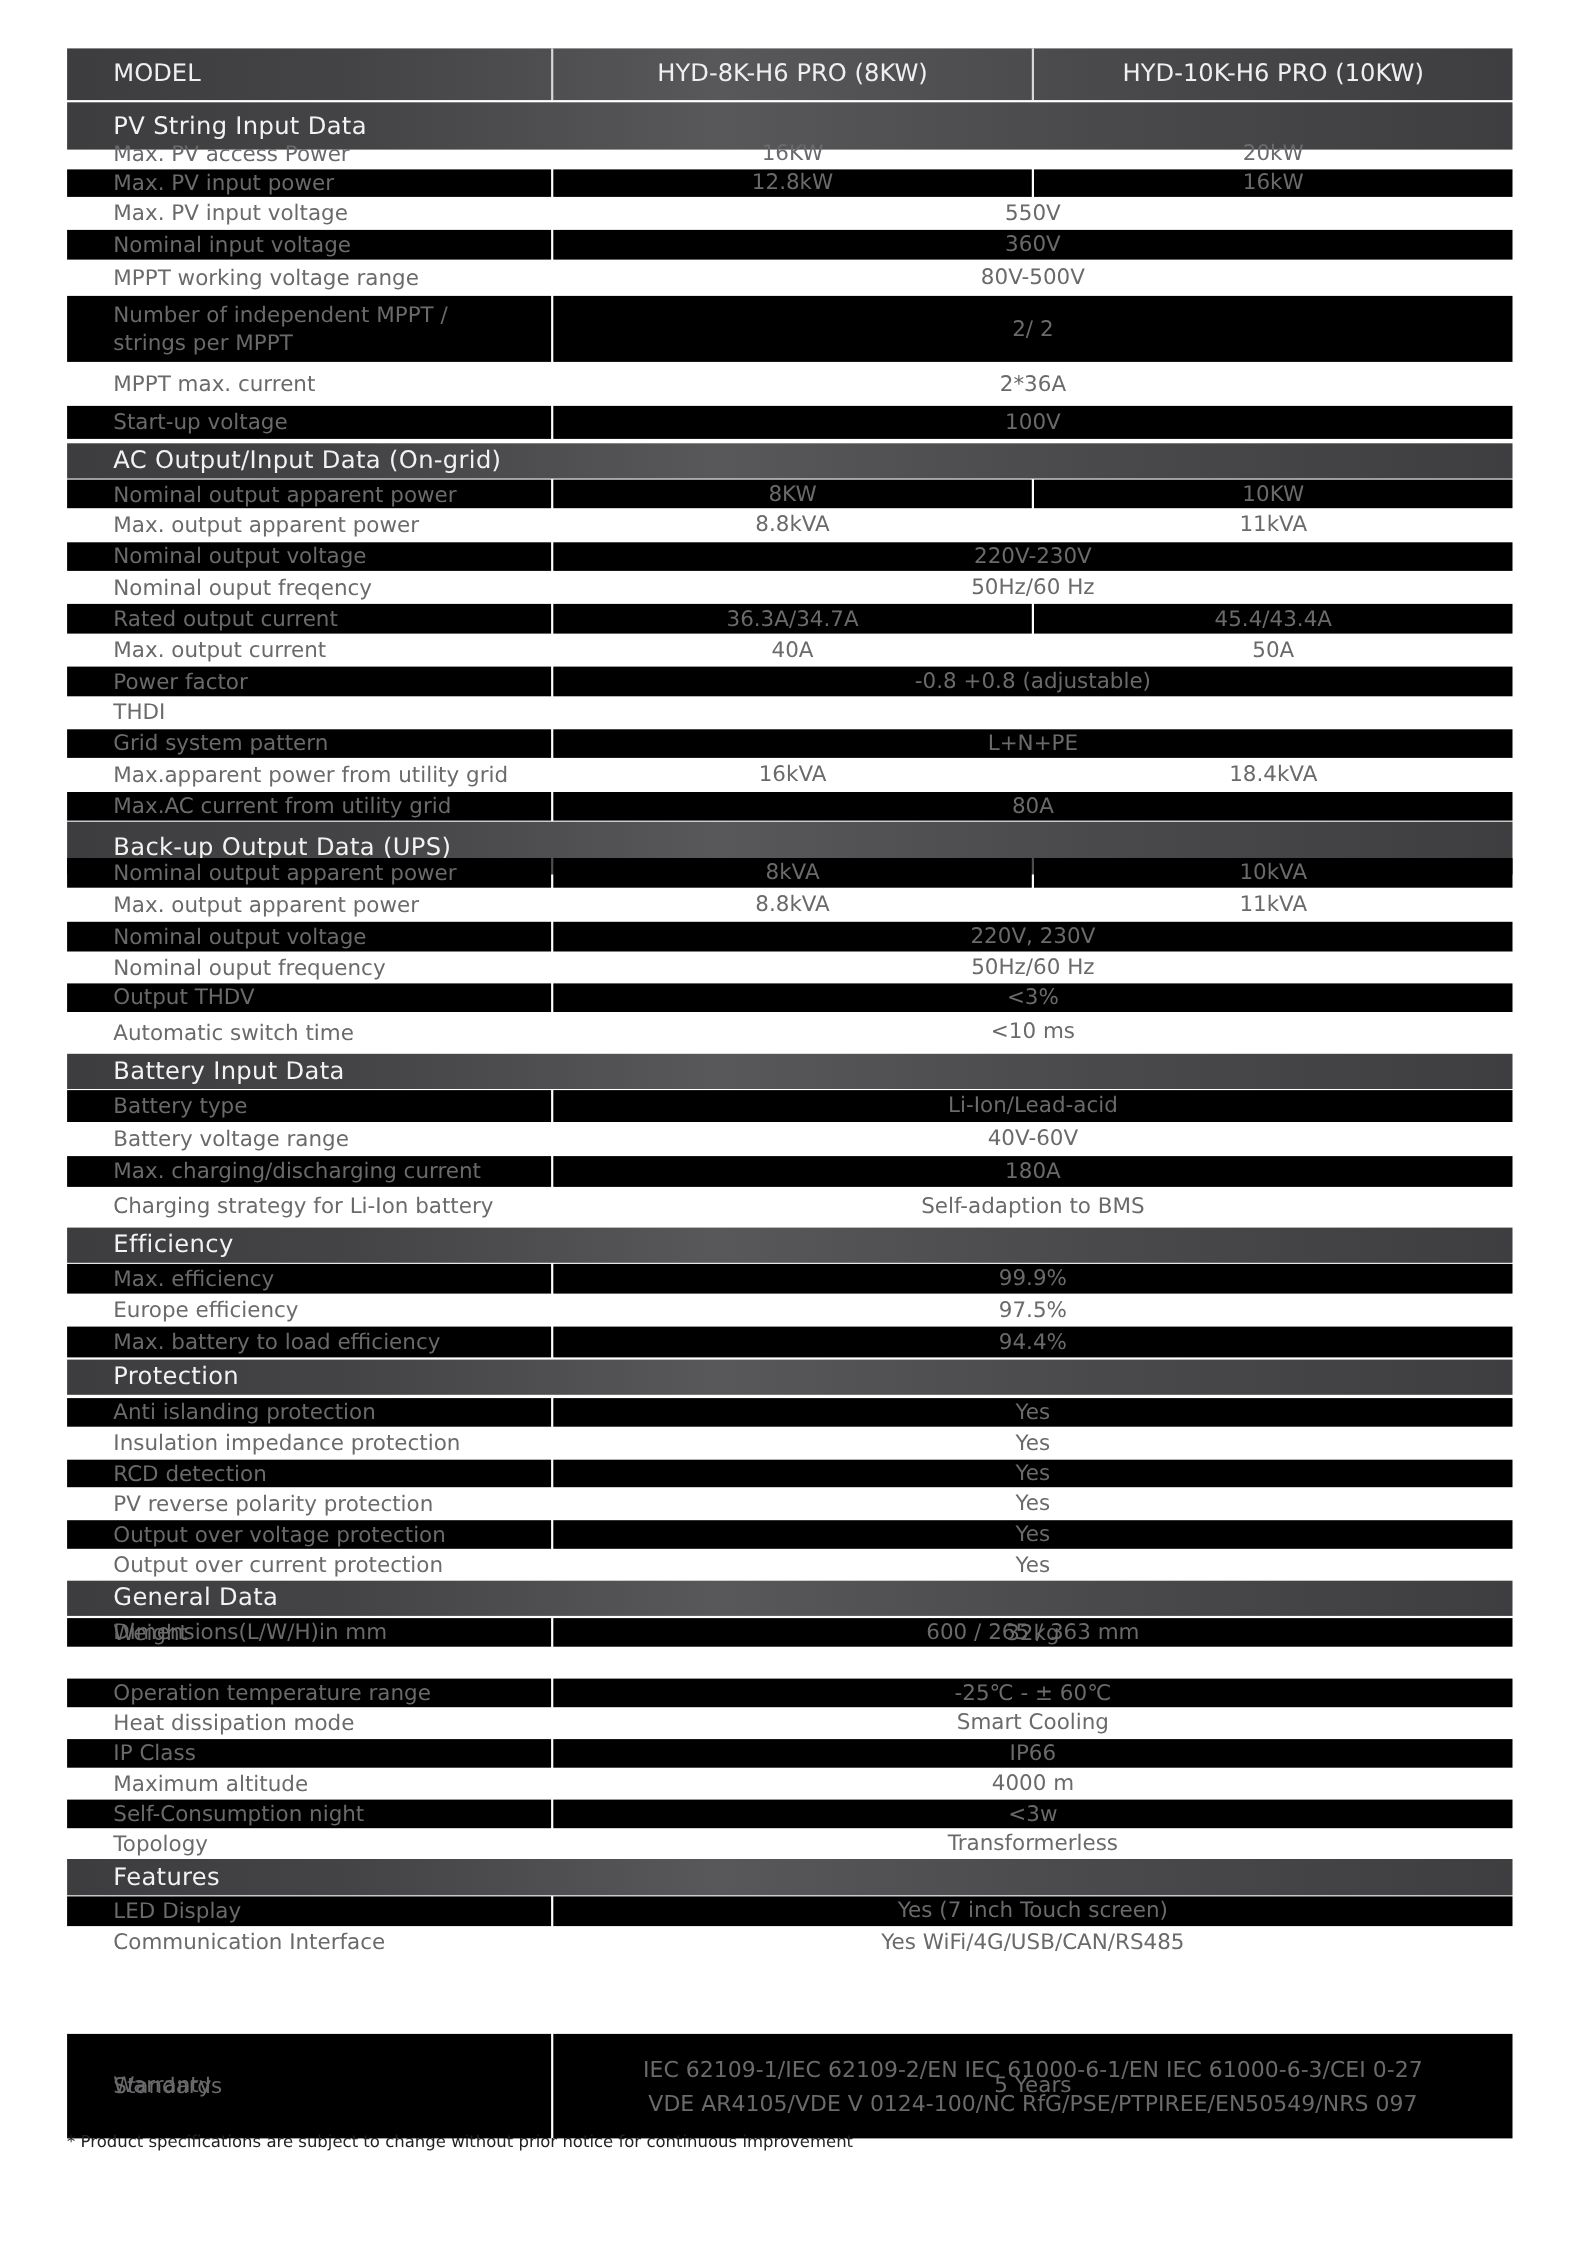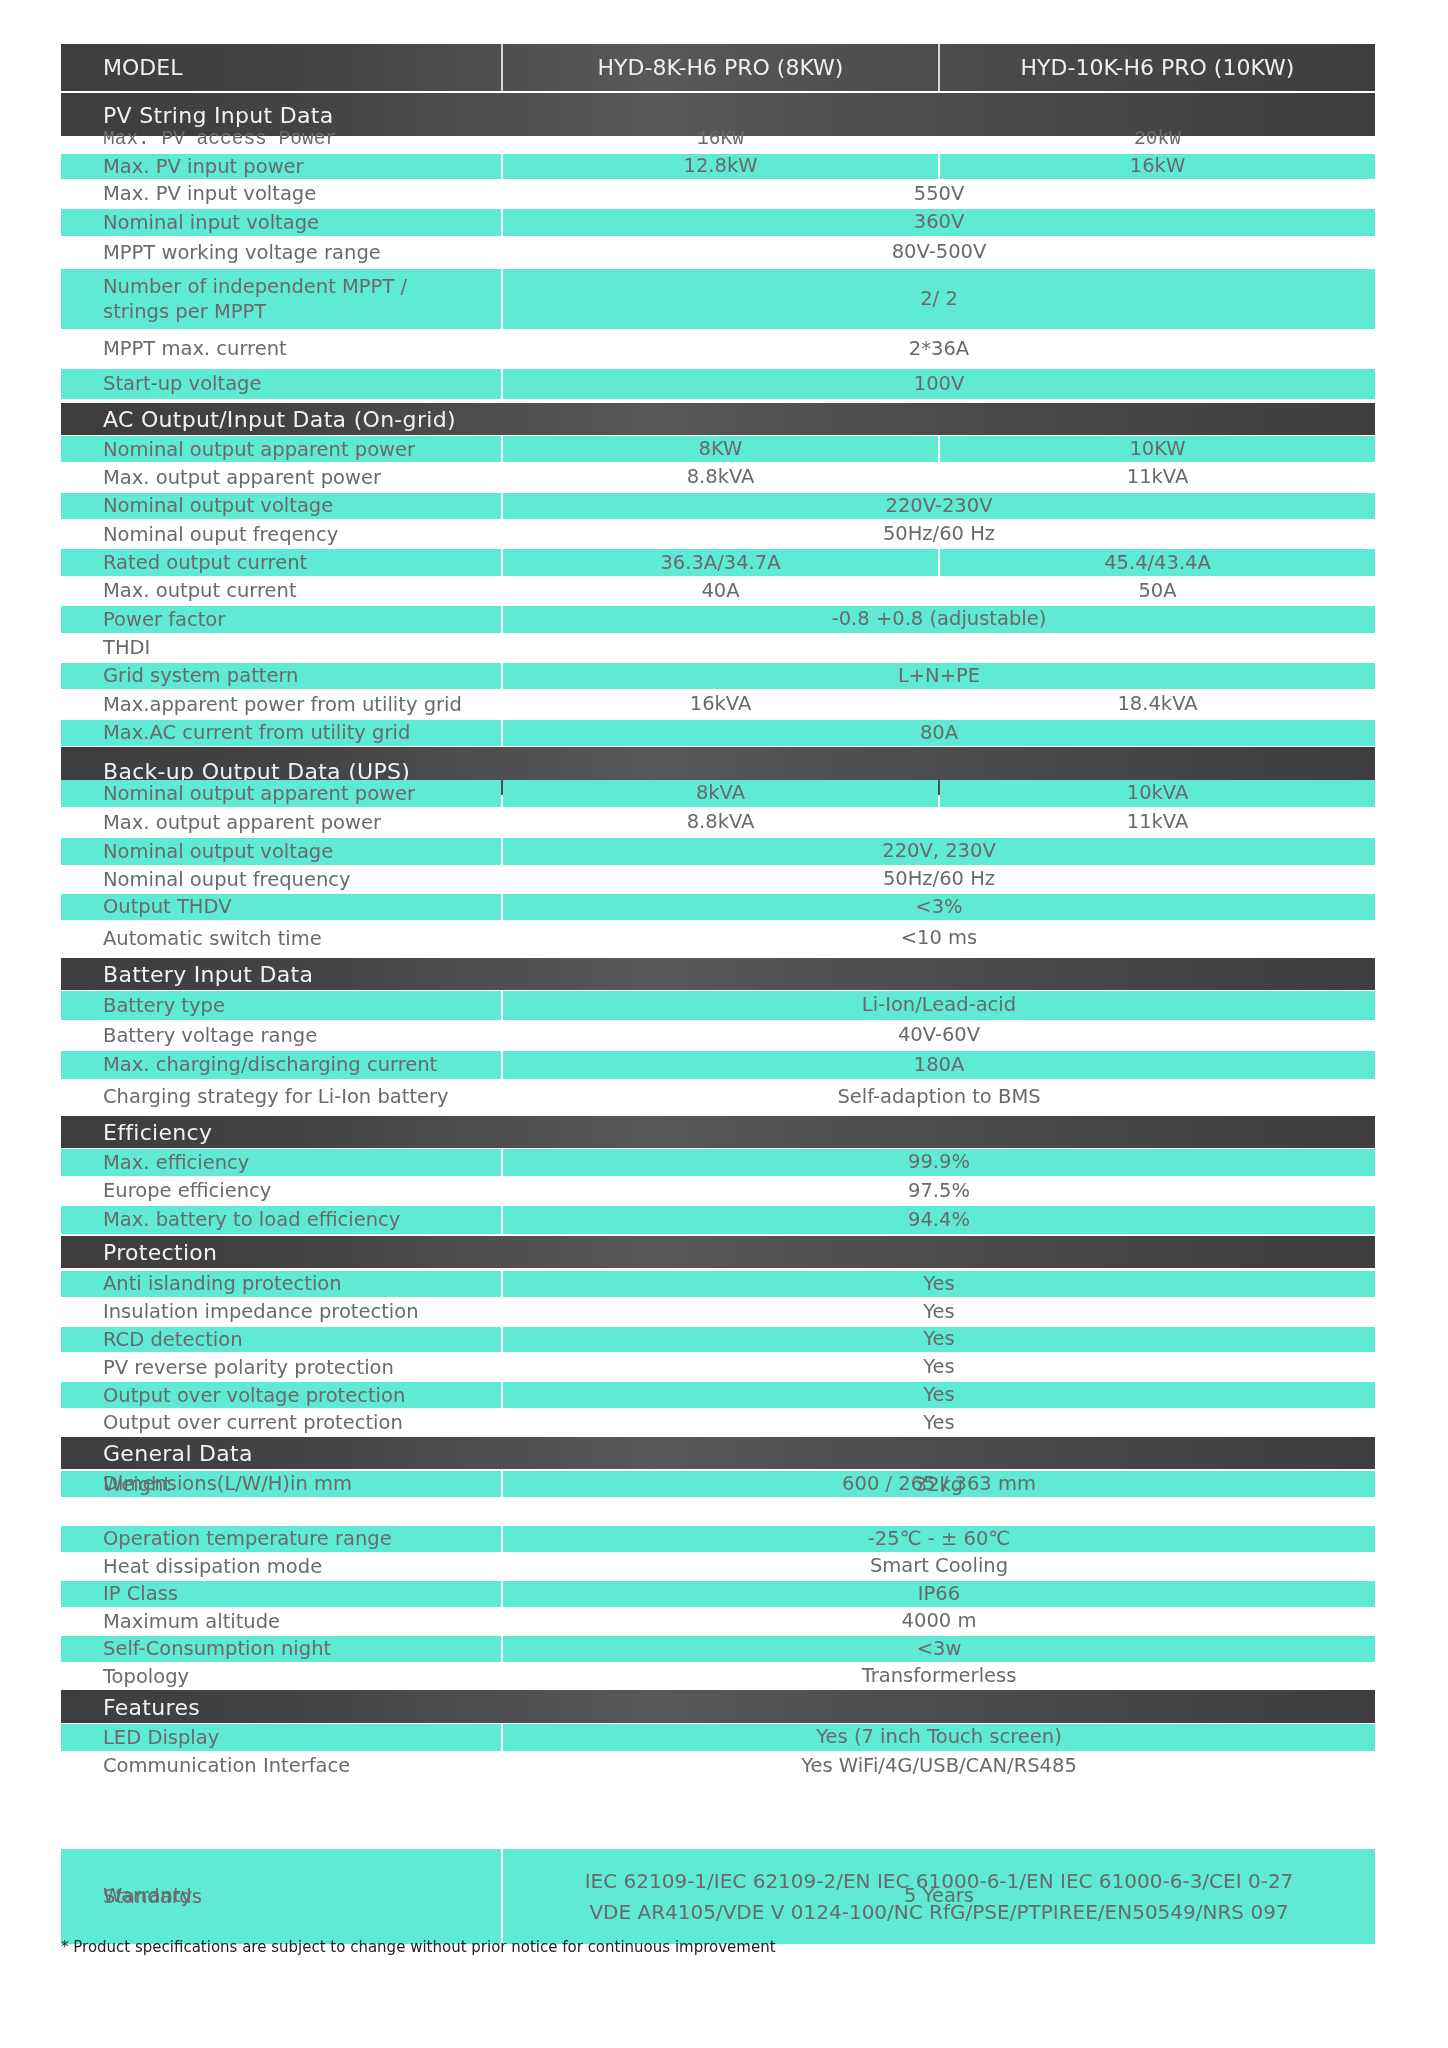--- a/index.html
+++ b/index.html
@@ -10,21 +10,21 @@
          background: linear-gradient(90deg, #3d3d3f 0%, #444446 20%, #58585b 45%, #4a4a4d 70%, #3e3e40 100%);
          color: #f2f2f2; box-sizing: border-box; }
   .bar .t { position: absolute; left: 42px; top: 50%; transform: translateY(-50%);
             font-size: 22px; letter-spacing: 0.3px; white-space: nowrap; }
   .hdr-cell { position: absolute; top: 0; height: 100%; color: #efefef; font-size: 22px;
               display: flex; align-items: center; justify-content: center; white-space: nowrap;
               box-sizing: border-box; }
   .hdr-cell.first { justify-content: flex-start; padding-left: 42px; }
   .hdr-div { position: absolute; top: 0; width: 2px; height: 100%; background: #d8d8d8; }
   .row { position: absolute; left: 0; width: 1314px; box-sizing: border-box; }
-  .row.shade .cell { background: #5eead4; }
+  .row.shade .cell { background: #000000; }
   .cell { position: absolute; top: 1px; bottom: 1px; color: #6a6a6c; font-size: 19.5px;
           display: flex; align-items: center; white-space: nowrap; box-sizing: border-box; }
   .cell.label { left: 0; width: 440px; padding-left: 42px; line-height: 1.3; white-space: normal; }
   .cell.val { justify-content: center; text-align: center; line-height: 1.55; }
   .cell.v-full { left: 442px; width: 872px; }
   .cell.v-a { left: 442px; width: 435px; }
   .cell.v-b { left: 879px; width: 435px; }
   #footnote { position: absolute; left: 61px; top: 1938px; font-size: 15px; color: #222;
               white-space: nowrap; }
 </style>
@@ -36,21 +36,21 @@
     <div class="hdr-cell first" style="left:0;width:440px;border-radius:11px;">MODEL</div>
     <div class="hdr-div" style="left:440px;"></div>
     <div class="hdr-cell" style="left:442px;width:435px;">HYD-8K-H6 PRO (8KW)</div>
     <div class="hdr-div" style="left:877px;"></div>
     <div class="hdr-cell" style="left:879px;width:435px;">HYD-10K-H6 PRO (10KW)</div>
   </div>
   <div id="body-rows">
       <div class="bar" style="top: 93px; height: 43px;">
         <span class="t">PV String Input Data</span>
       </div>
-      <div class="row" style="top: 126px; height: 27px; font-family: Liberation Mono, monospace;">
+      <div class="row" style="top: 126px; height: 27px;">
         <div class="cell label">Max. PV access Power</div>
         <div class="cell val v-a">16KW</div>
         <div class="cell val v-b">20kW</div>
       </div>
       <div class="row shade" style="top: 153px; height: 27px;">
         <div class="cell label">Max. PV input power</div>
         <div class="cell val v-a">12.8kW</div>
         <div class="cell val v-b">16kW</div>
       </div>
       <div class="row" style="top: 180px; height: 28px;">

